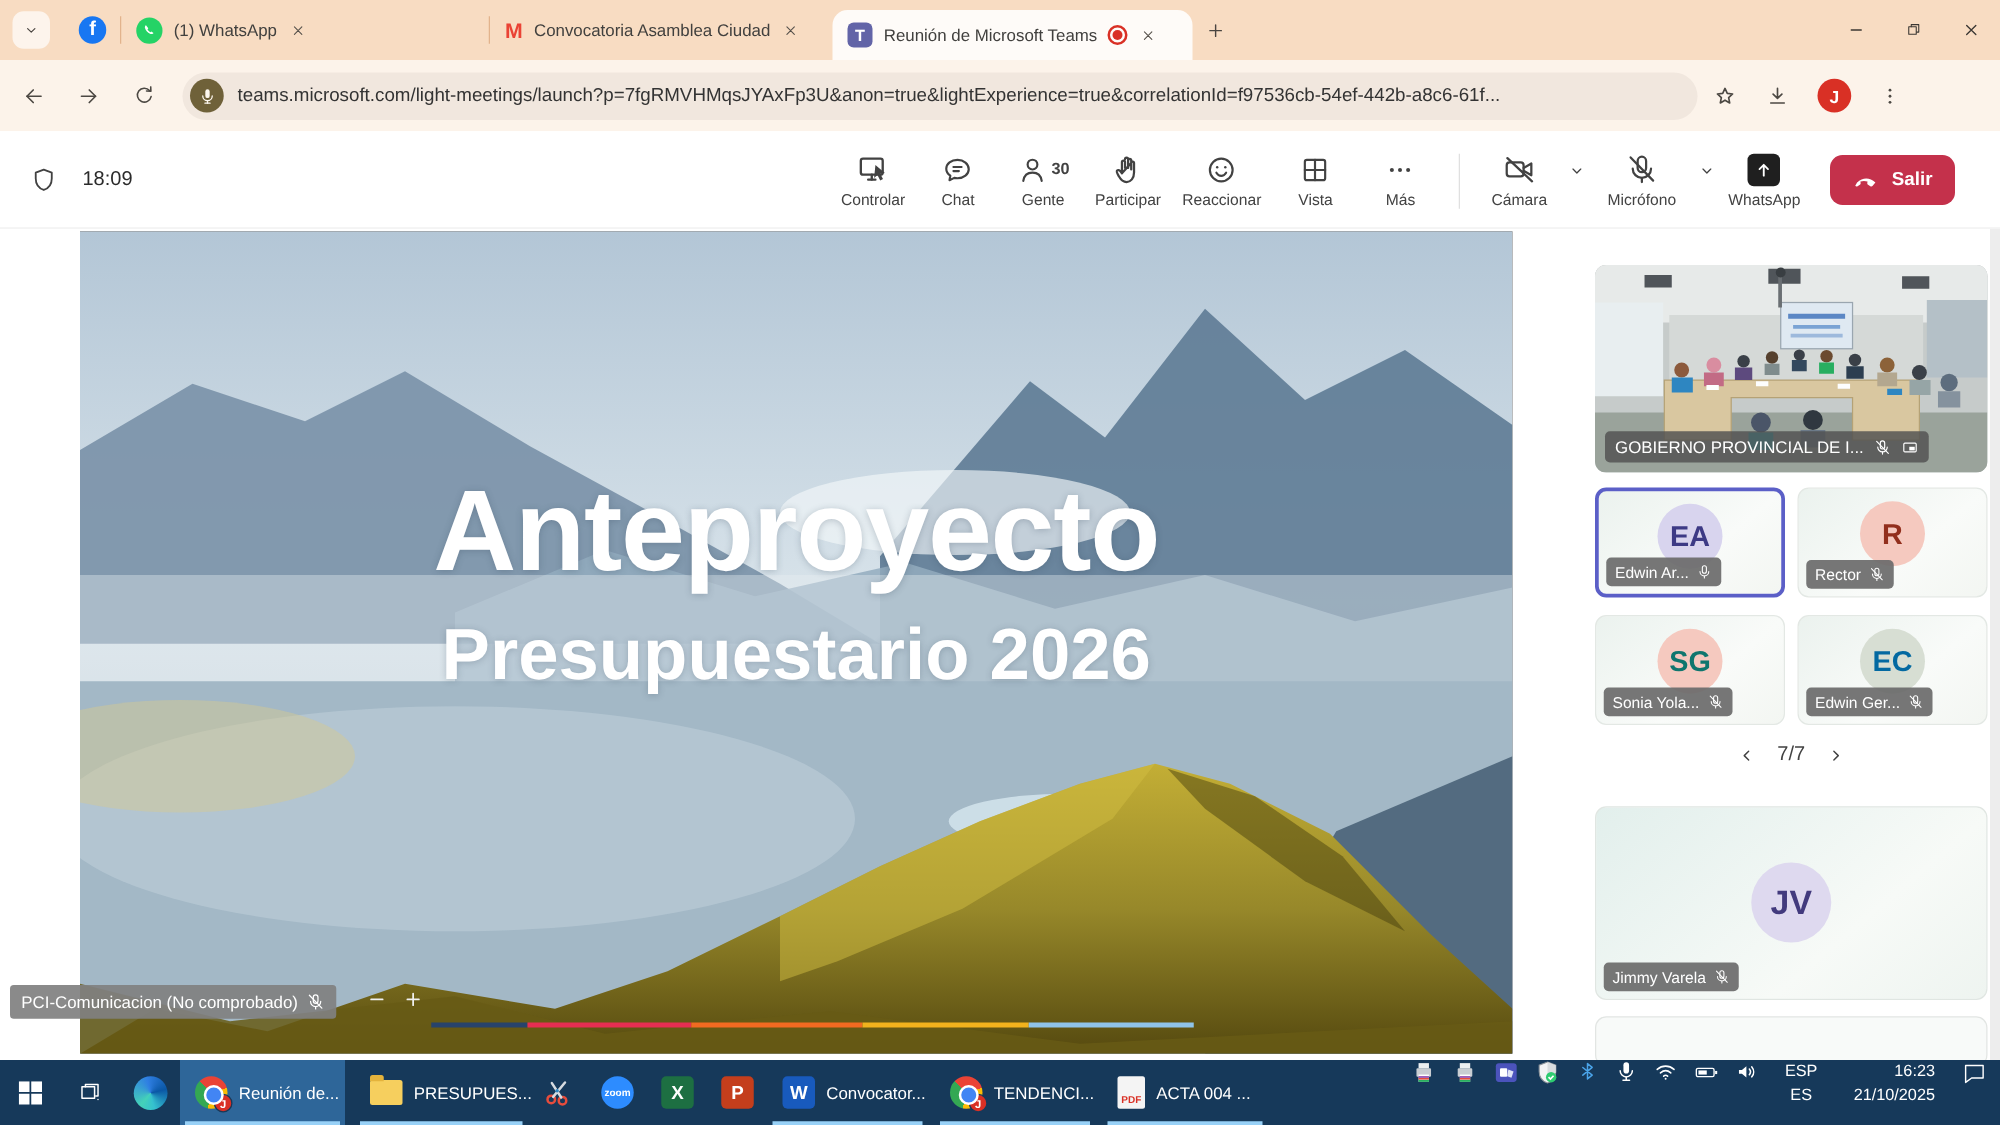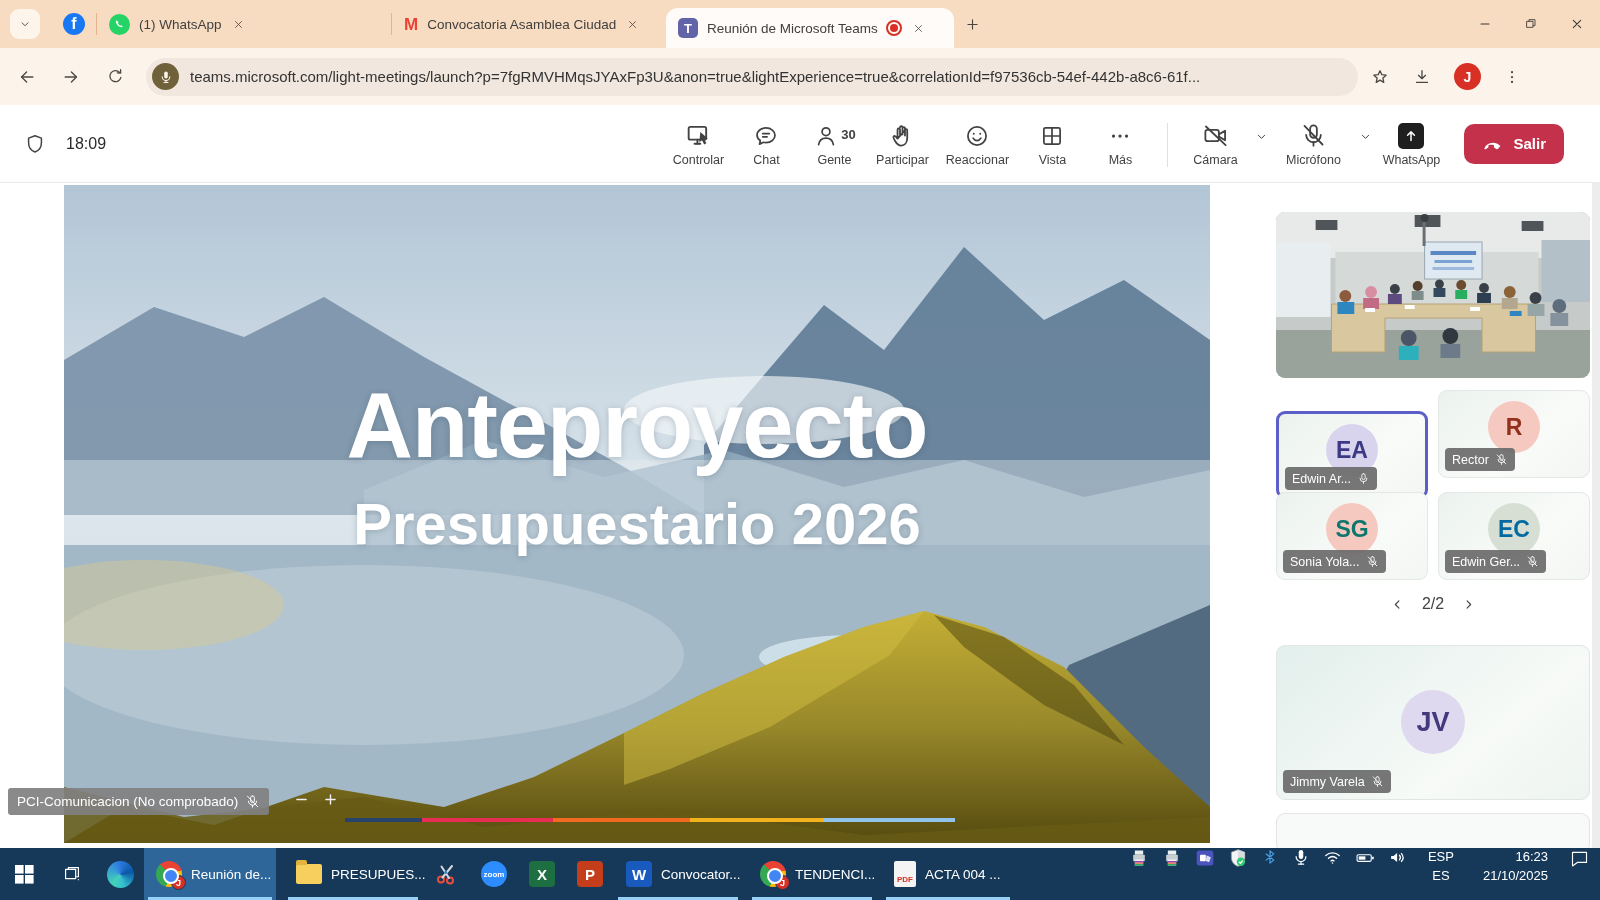--- a/index.html
+++ b/index.html
@@ -65,21 +65,21 @@
     display:flex;align-items:center;gap:7px;padding:0 9px;color:#fff;font-size:13.5px;white-space:nowrap;}
   .zoomer{position:absolute;top:608px;color:#f0f0f0;display:flex;}
 
   
   .roster{position:absolute;left:1276px;top:0;width:314px;height:665px;}
   .vid-tile{position:absolute;left:0;top:29px;width:314px;height:166px;border-radius:9px;overflow:hidden;background:#c6cbca;}
   .vid-label{position:absolute;left:8px;bottom:8px;height:25px;background:rgba(80,80,80,.82);border-radius:4px;
     display:flex;align-items:center;gap:8px;padding:0 8px;color:#fff;font-size:13.5px;white-space:nowrap;max-width:296px;}
   .ptile{position:absolute;width:152px;height:88px;border-radius:9px;border:1px solid #e3e8e4;
     background:linear-gradient(140deg,#ebf2ee, #f9fbf9 60%,#f3f6f2);overflow:hidden;}
-  .ptile.active{border-width:3px;margin-top:21px;}
+  .ptile.active{border-width:3px;}
   .pavatar{position:absolute;left:50%;top:10px;transform:translateX(-50%);width:52px;height:52px;border-radius:50%;
     display:flex;align-items:center;justify-content:center;font-size:23px;font-weight:bold;}
   .npill{position:absolute;left:6px;bottom:6px;height:23px;background:rgba(108,108,108,.93);border-radius:4px;
     display:flex;align-items:center;gap:6px;padding:0 7px;color:#fff;font-size:12.5px;white-space:nowrap;max-width:140px;}
   .pager{position:absolute;left:0;top:412px;width:314px;display:flex;align-items:center;justify-content:center;gap:16px;color:#424242;}
   .pager .pg{font-size:16px;}
   .spot-tile{position:absolute;left:0;top:462px;width:314px;height:155px;border-radius:9px;border:1px solid #e0e6e2;
     background:linear-gradient(140deg,#e2efec,#f7faf7 65%,#eef4f0);overflow:hidden;}
   .spot-avatar{position:absolute;left:50%;top:44px;transform:translateX(-50%);width:64px;height:64px;border-radius:50%;
     display:flex;align-items:center;justify-content:center;font-size:27px;font-weight:bold;}
@@ -590,20 +590,29 @@
             <rect x="124" y="134" width="20" height="14" fill="#2bb0bc"></rect>
           <circle cx="176" cy="124" r="8" fill="#303840"></circle>
             <rect x="166" y="132" width="20" height="14" fill="#6c7a89"></rect>
           <rect x="90" y="96" width="10" height="4" fill="#fdfefe"></rect>
             <rect x="130" y="93" width="10" height="4" fill="#fdfefe"></rect>
             <rect x="196" y="95" width="10" height="4" fill="#fdfefe"></rect>
             <rect x="236" y="99" width="12" height="5" fill="#2e86c1"></rect>
           <rect x="148" y="8" width="3" height="26" fill="#6a6f73"></rect>
             <circle cx="150" cy="6" r="4" fill="#393e42"></circle>
         </svg>
+        <div class="vid-label">
+          <span>GOBIERNO PROVINCIAL DE I...</span>
+          <svg width="14" height="14">
+              <use href="#i-micoff" class="ico"></use>
+            </svg>
+          <svg width="14" height="14">
+              <use href="#i-pip" class="ico"></use>
+            </svg>
+        </div>
       </div>
 
       <div class="ptile active" style="left: 0px; top: 207px; border-color: rgb(91, 95, 199);">
         <div class="pavatar" style="background: rgb(216, 212, 238); color: rgb(61, 58, 133);">EA</div>
         <div class="npill">
           <span>Edwin Ar...</span>
           <svg width="13" height="13">
               <use href="#i-mic" class="ico"></use>
             </svg>
         </div>
@@ -635,21 +644,21 @@
             </svg>
         </div>
       </div>
 
       <div class="pager">
         <span>
             <svg width="17" height="17">
               <use href="#i-chevl" class="ico"></use>
             </svg>
           </span>
-        <span class="pg">2/2</span>
+        <span class="pg">7/7</span>
         <span>
             <svg width="17" height="17">
               <use href="#i-chevr" class="ico"></use>
             </svg>
           </span>
       </div>
 
       <div class="spot-tile">
         <div class="spot-avatar" style="background: rgb(222, 217, 239); color: rgb(66, 58, 125);">JV</div>
         <div class="npill">

